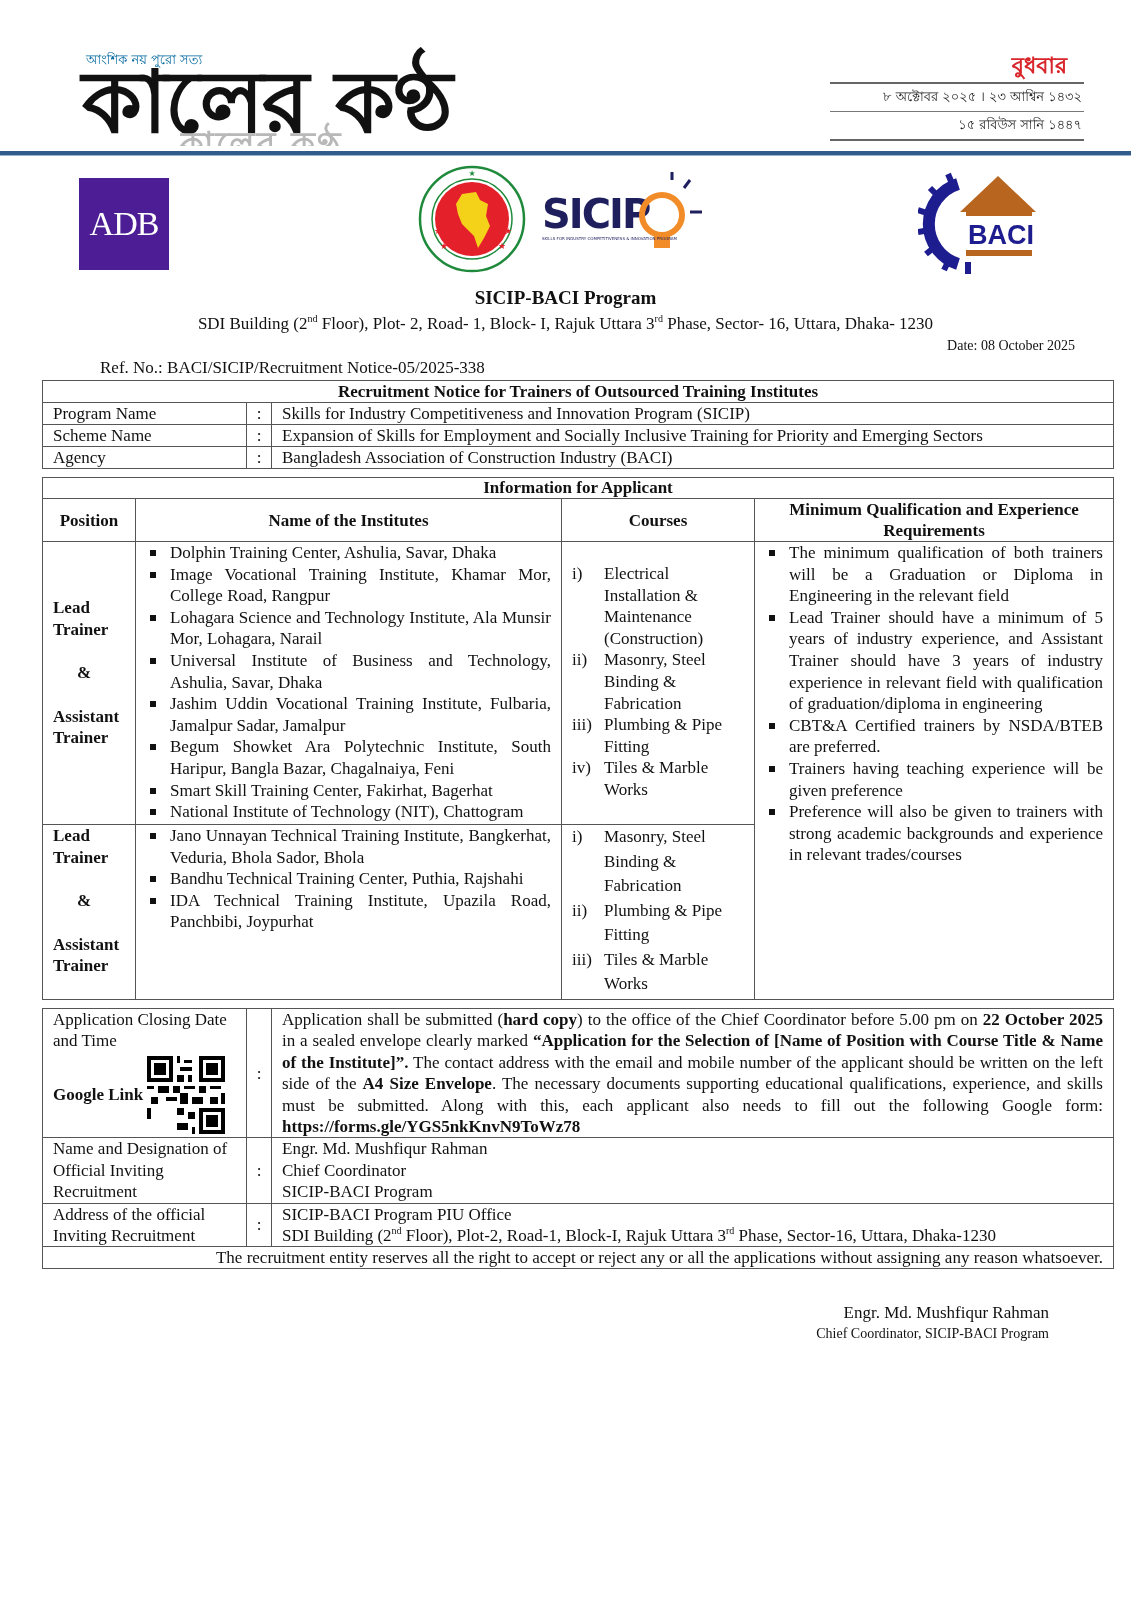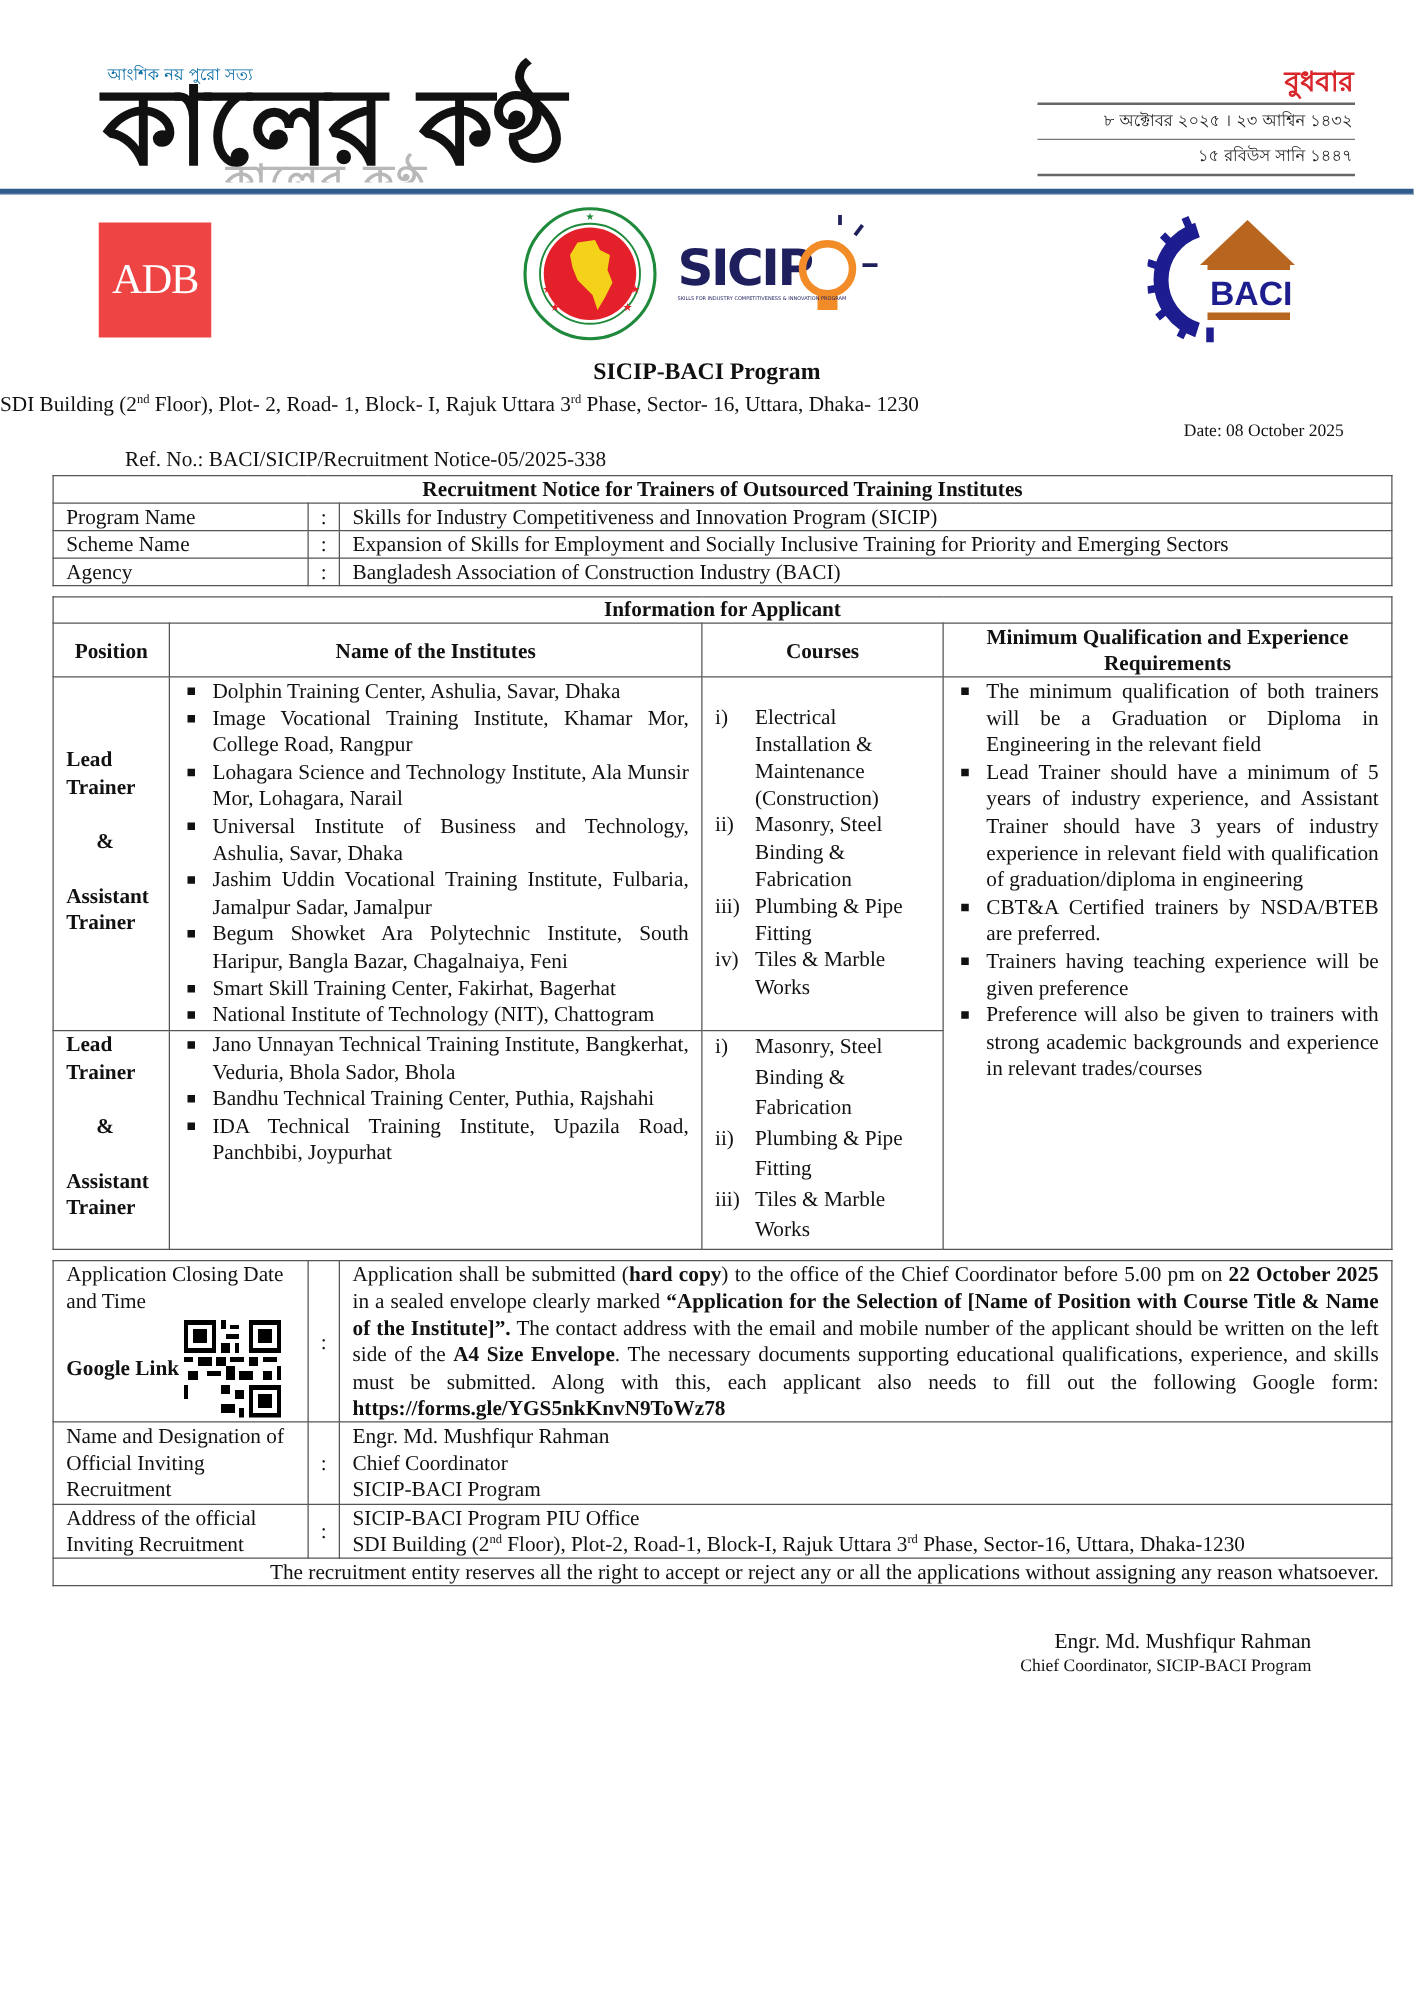--- a/index.html
+++ b/index.html
@@ -6,35 +6,35 @@
   body { width: 1131px; height: 1600px; position: relative; overflow: hidden;
          font-family: "Liberation Serif", "DejaVu Serif", serif; color: #111; }
   .abs { position: absolute; }
 
   
   .tagline { left: 86px; top: 50px; font-family: "DejaVu Sans", sans-serif; font-size: 13px; color: #0369a1; }
   .mast-title { left: 82px; top: 52px; font-family: "DejaVu Sans", sans-serif; font-weight: bold;
                 font-size: 86px; line-height: 100px; letter-spacing: -2px; color: #111; }
   .mast-shadow { left: 180px; top: 118px; font-family: "DejaVu Sans", sans-serif; font-weight: bold;
                  font-size: 34px; color: #b8b8b8; letter-spacing: 2px; height: 28px; overflow: hidden; }
-  .day { right: 48px; top: 48px; font-family: "DejaVu Sans", sans-serif; font-size: 22px; font-weight: bold; color: #d8262b; }
+  .day { right: 64px; top: 48px; font-family: "DejaVu Sans", sans-serif; font-size: 22px; font-weight: bold; color: #d8262b; }
   .date-box { left: 830px; top: 82px; width: 254px; border-top: 2px solid #666; border-bottom: 2px solid #666; }
   .date-line { font-family: "DejaVu Sans", sans-serif; font-size: 13px; text-align: right; padding: 3px 2px; color: #222; }
   .date-line + .date-line { border-top: 1px solid #777; }
   .blue-rule { left: 0; top: 151px; width: 1131px; height: 4px; background: #2f5c8a; border-bottom: 1px solid #9bb3cc; }
 
   
-  .adb { left: 79px; top: 178px; width: 90px; height: 92px; background: #ef4444; color: #fff;
+  .adb { left: 79px; top: 178px; width: 90px; height: 92px; background: #4c1d95; color: #fff;
          font-family: "Liberation Serif", serif; font-size: 34px; display: flex; align-items: center; justify-content: center; letter-spacing: -1px; }
   .gov-seal { left: 418px; top: 164px; width: 108px; height: 110px; }
   .sicip { left: 542px; top: 170px; width: 170px; height: 95px; }
   .baci { left: 918px; top: 170px; width: 120px; height: 104px; }
 
   .org-title { left: 0; width: 1131px; top: 287px; text-align: center; font-weight: bold; font-size: 19px; }
-  .org-address { left: 0; width: 1131px; top: 314px; font-size: 17px; }
+  .org-address { left: 0; width: 1131px; top: 314px; text-align: center; font-size: 17px; }
   sup { font-size: 10px; vertical-align: super; line-height: 0; }
 
   .ref { left: 52px; top: 358px; font-size: 17px; margin-left: 48px; }
   .date { right: 56px; top: 338px; font-size: 14px; }
 
   
   table { border-collapse: collapse; }
   .t { position: absolute; left: 42px; width: 1072px; font-size: 17px; }
   .t td, .t th { border: 1.3px solid #555; padding: 0 10px; vertical-align: top; }
   .t th { font-weight: bold; }

